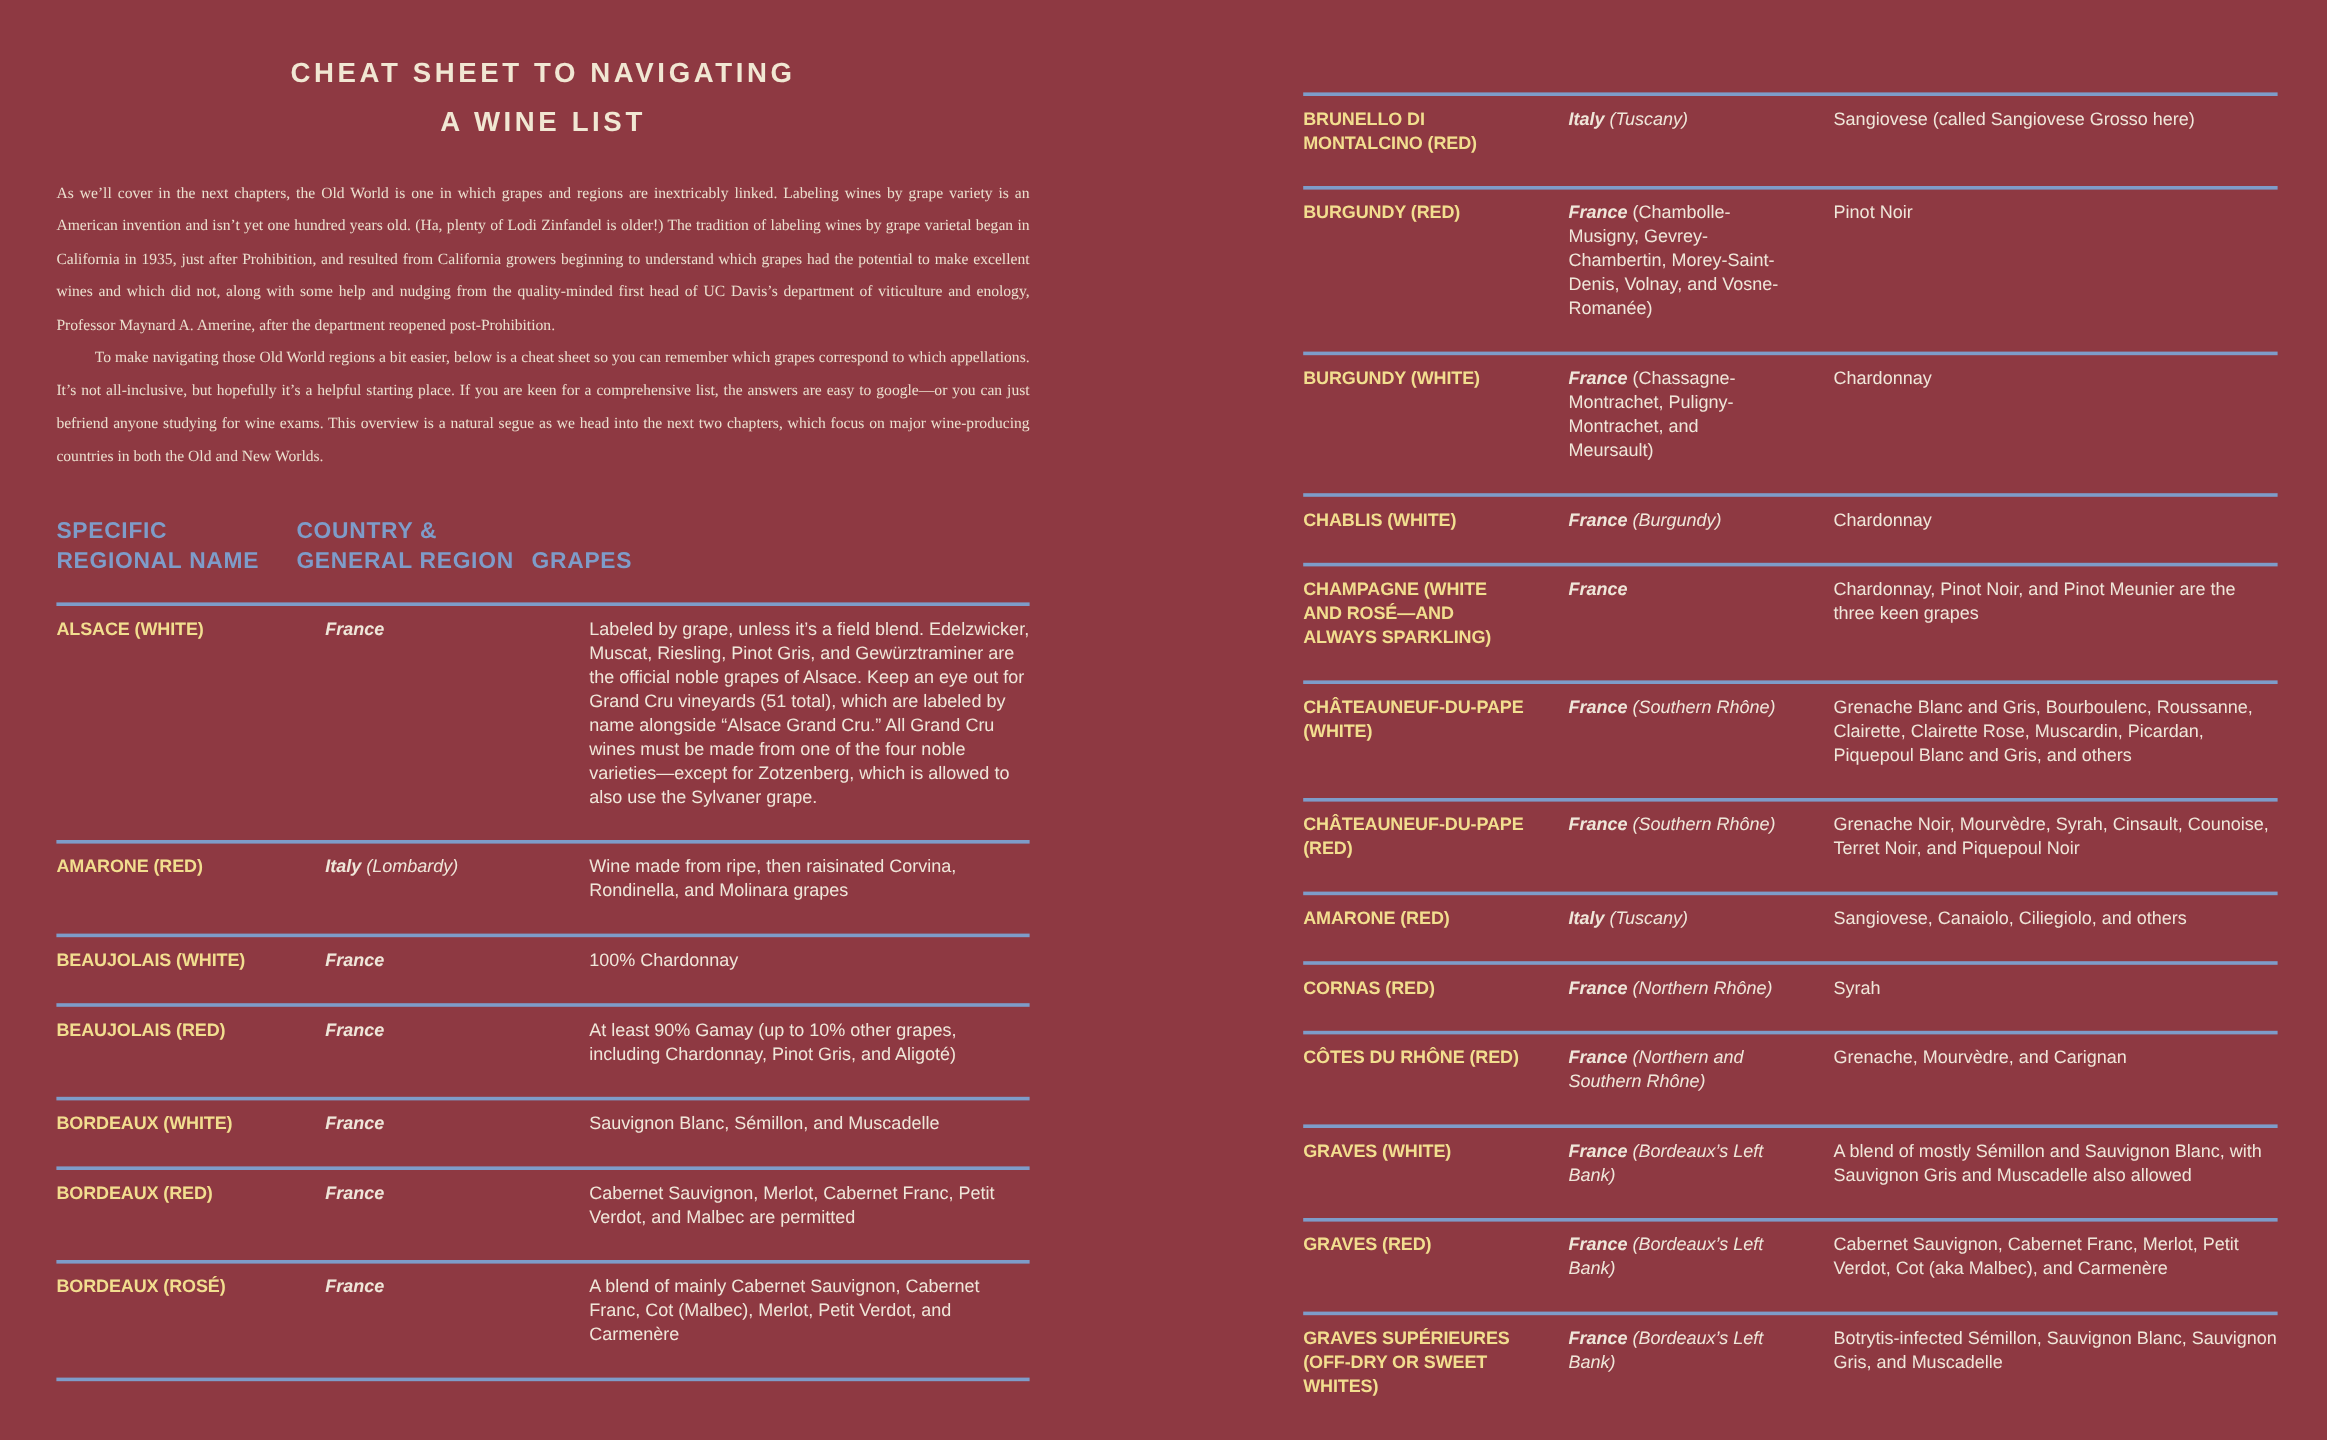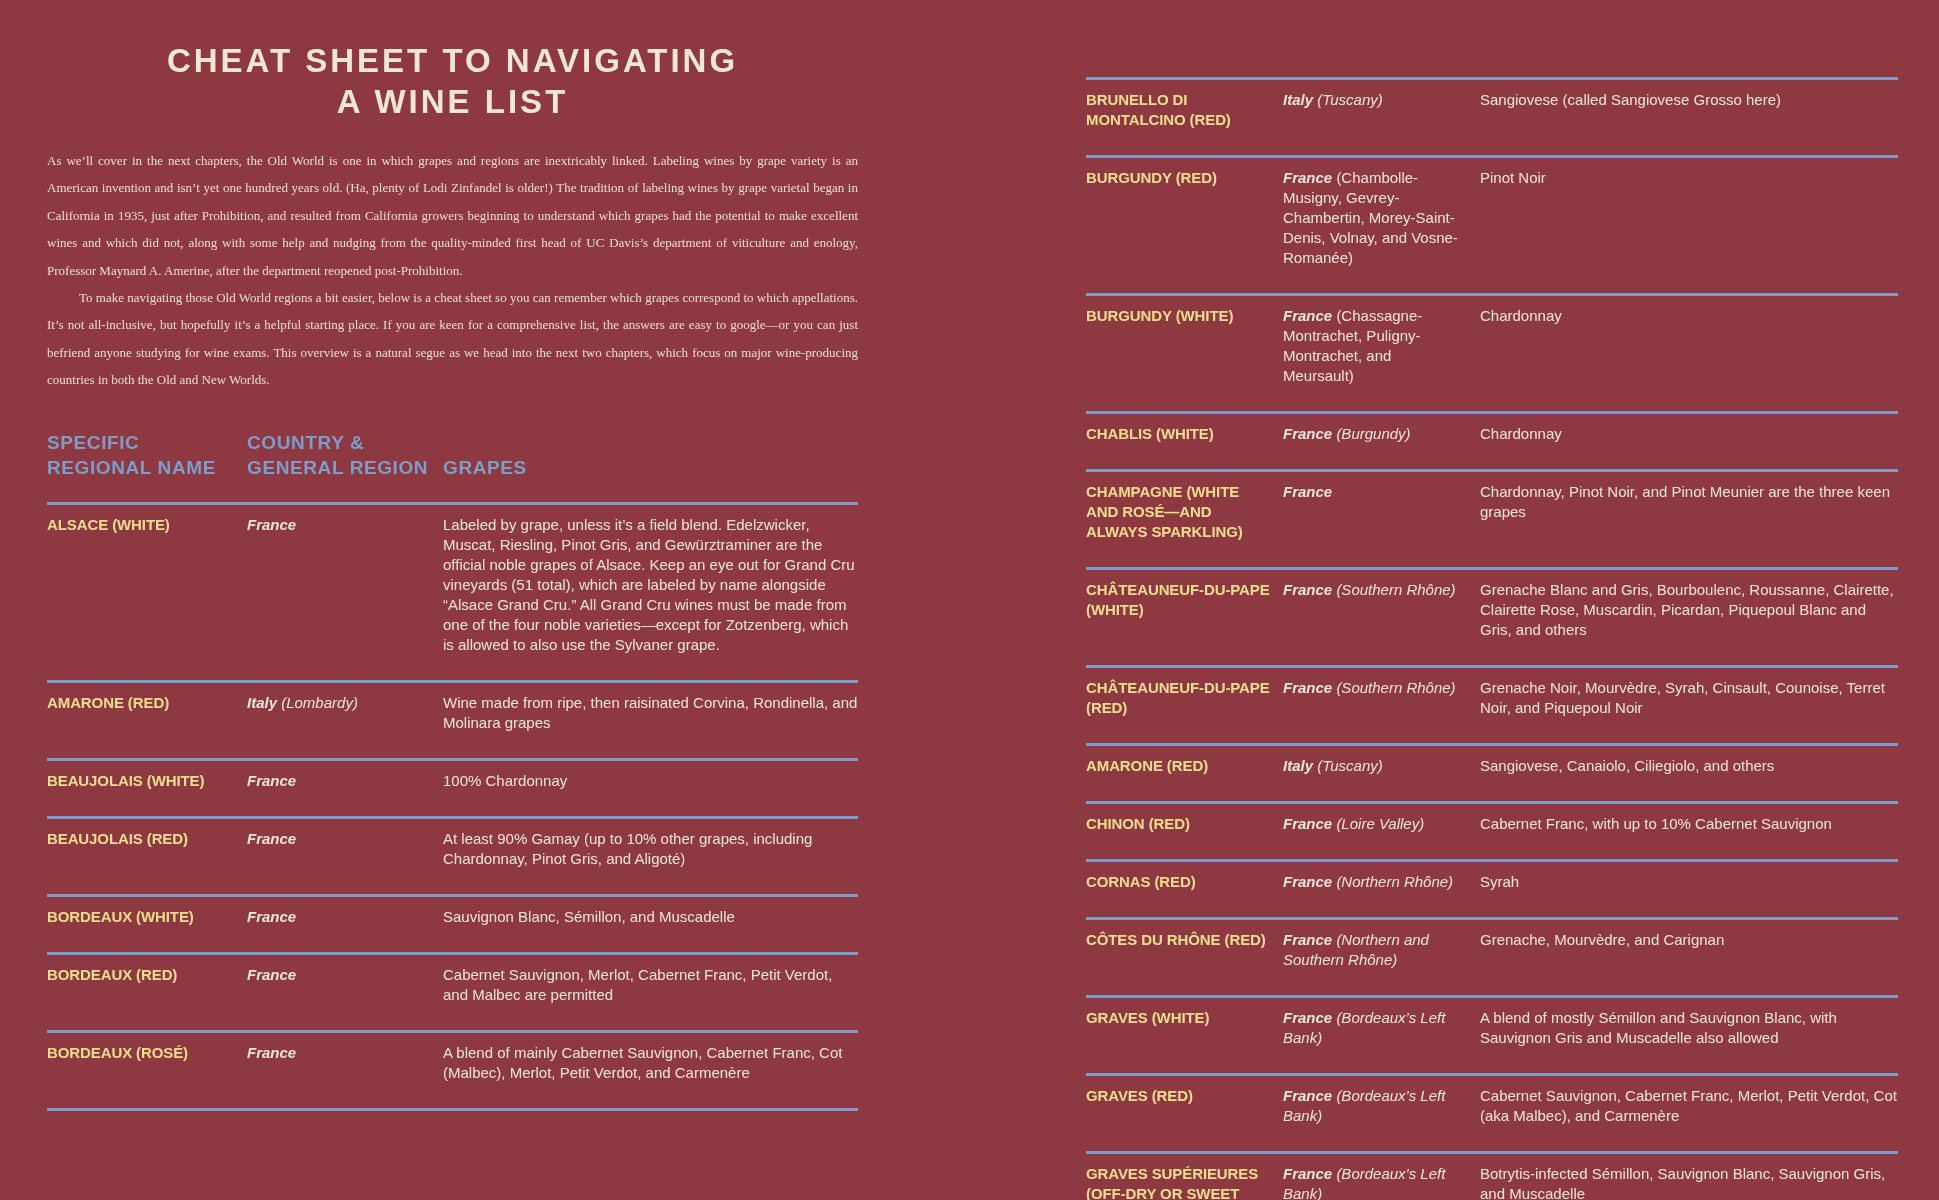--- a/index.html
+++ b/index.html
@@ -19,21 +19,21 @@
   }
   .col{position:absolute;}
   .left-col{left:47px;top:40px;width:811px;}
   .right-col{left:1086px;top:55px;width:812px;}
 
   .title{
     text-align:center;
     color:var(--title);
     font-family:"Liberation Sans",sans-serif;
     font-weight:bold;
-    font-size:33px;
+    font-size:23px;
     line-height:41px;
     letter-spacing:3px;
     margin:0 0 25px 0;
   }
 
   .intro p{
     margin:0;
     color:var(--body);
     font-family:"Liberation Serif",serif;
     font-size:13px;
@@ -52,20 +52,21 @@
     font-size:19px;
     line-height:25px;
     letter-spacing:0.6px;
   }
 
   .wine-table{margin-top:22px;}
   .row{
     display:grid;
     border-top:3px solid var(--rule);
     padding:10px 0 25px 0;
+    gap:24px;
   }
   .table-left .row{grid-template-columns:200px 196px 1fr;}
   .table-right .row{grid-template-columns:197px 197px 1fr;}
 
   .cell{
     font-size:15px;
     line-height:20px;
     color:var(--cell);
   }
   .cell.name{
@@ -202,25 +203,20 @@
     <div class="cell region"><span class="country">France</span> <span class="detail">(Southern Rhône)</span></div>
     <div class="cell grapes">Grenache Noir, Mourvèdre, Syrah, Cinsault, Counoise, Terret Noir, and Piquepoul Noir</div>
   </div>
 
   <div class="row">
     <div class="cell name">AMARONE (RED)</div>
     <div class="cell region"><span class="country">Italy</span> <span class="detail">(Tuscany)</span></div>
     <div class="cell grapes">Sangiovese, Canaiolo, Ciliegiolo, and others</div>
   </div>
 
-  <div class="row">
-    <div class="cell name">CHINON (RED)</div>
-    <div class="cell region"><span class="country">France</span> <span class="detail">(Loire Valley)</span></div>
-    <div class="cell grapes">Cabernet Franc, with up to 10% Cabernet Sauvignon</div>
-  </div>
 
   <div class="row">
     <div class="cell name">CORNAS (RED)</div>
     <div class="cell region"><span class="country">France</span> <span class="detail">(Northern Rhône)</span></div>
     <div class="cell grapes">Syrah</div>
   </div>
 
   <div class="row">
     <div class="cell name">CÔTES DU RHÔNE (RED)</div>
     <div class="cell region"><span class="country">France</span> <span class="detail">(Northern and Southern Rhône)</span></div>

